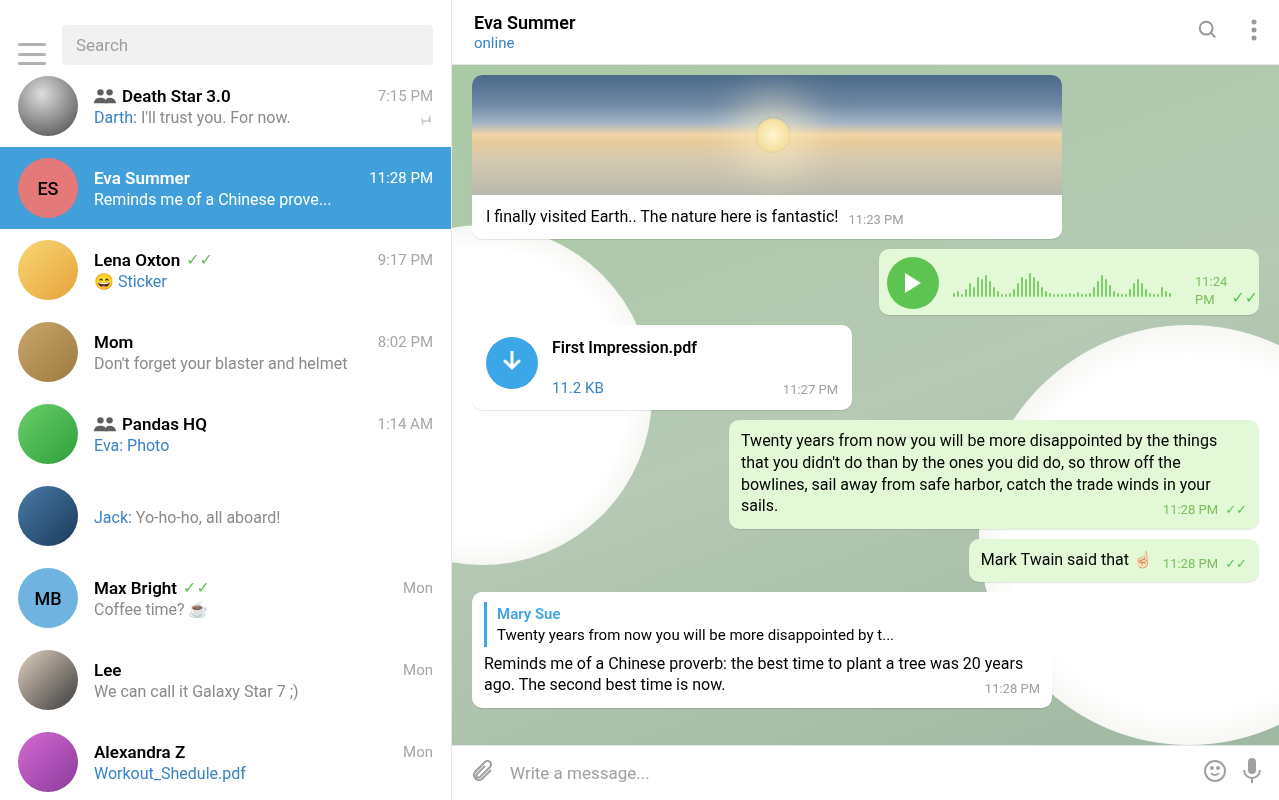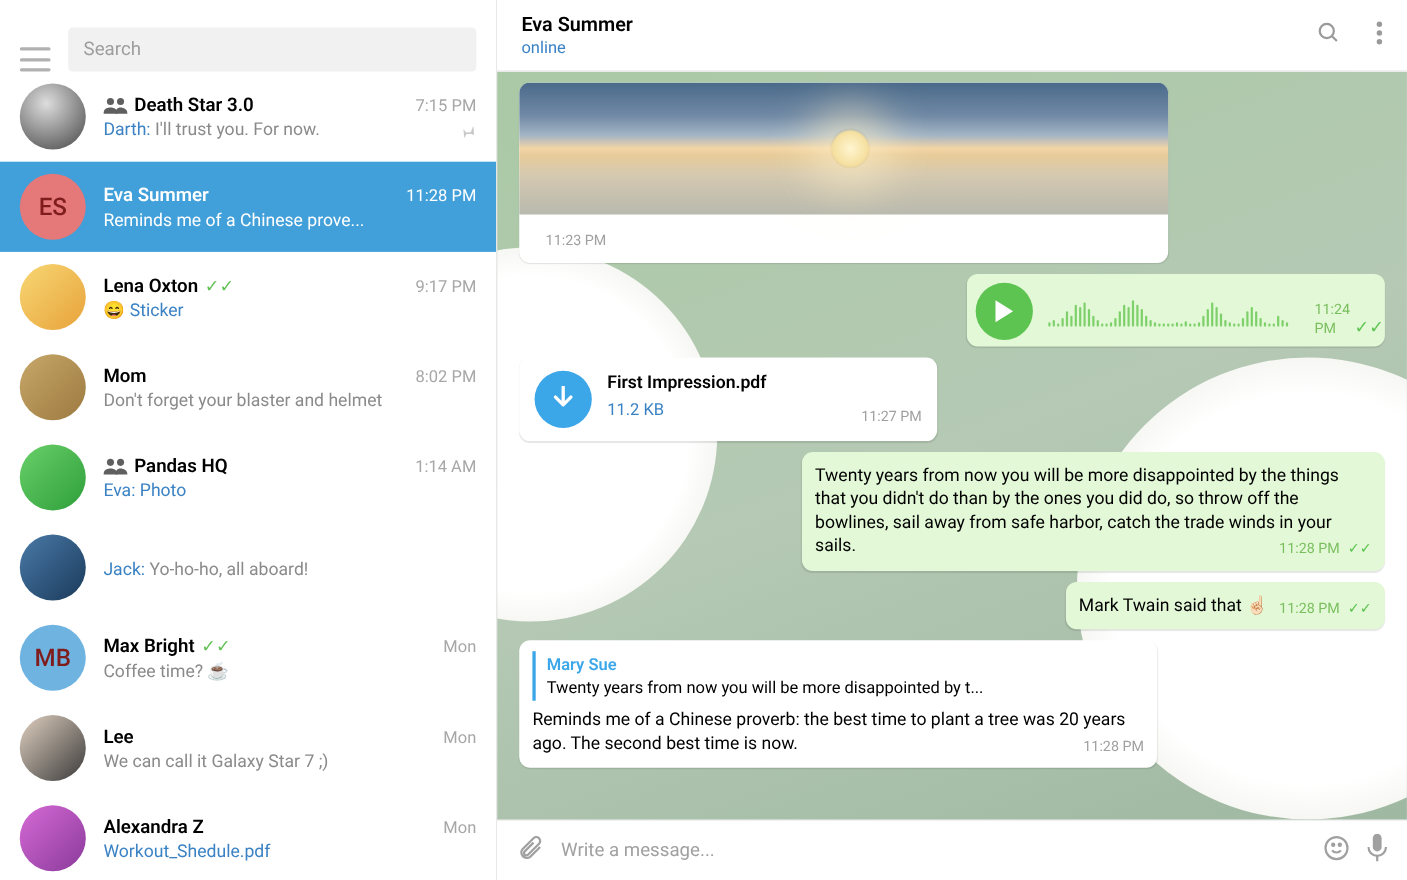--- a/index.html
+++ b/index.html
@@ -7,21 +7,21 @@
 
 .left{width:452px;height:100%;border-right:1px solid #e6e6e6;display:flex;flex-direction:column;background:#fff}
 .left-top{height:65px;display:flex;align-items:flex-end;padding:0 18px;gap:16px}
 .menu-btn{width:28px;height:22px;display:flex;flex-direction:column;justify-content:space-between;cursor:pointer}
 .menu-btn span{height:3px;background:#b1b1b1;border-radius:2px}
 .search{flex:1;height:40px;border:none;background:#f1f1f1;border-radius:4px;padding:0 14px;font-size:17px;color:#888}
 .search::placeholder{color:#9d9d9d}
 .chatlist{flex:1;overflow:hidden}
 .chat-item{height:82px;display:flex;align-items:center;padding:0 18px;gap:16px;cursor:pointer;position:relative}
 .chat-item.selected{background:#419fd9;color:#fff}
-.avatar{width:60px;height:60px;border-radius:50%;flex-shrink:0;display:flex;align-items:center;justify-content:center;font-size:22px;font-weight:500;color:#7f1d1d;position:relative;overflow:hidden}
+.avatar{width:60px;height:60px;border-radius:50%;flex-shrink:0;display:flex;align-items:center;justify-content:center;font-size:18px;font-weight:500;color:#000000;position:relative;overflow:hidden}
 .chat-body{flex:1;min-width:0}
 .chat-row{display:flex;align-items:center;gap:6px}
 .chat-name{font-size:17px;font-weight:600;color:#000;white-space:nowrap;overflow:hidden;text-overflow:ellipsis}
 .chat-item.selected .chat-name{color:#fff}
 .chat-time{margin-left:auto;font-size:15px;color:#a7a7a7;white-space:nowrap}
 .chat-item.selected .chat-time{color:#fff}
 .chat-preview{font-size:16px;color:#8a8a8a;white-space:nowrap;overflow:hidden;text-overflow:ellipsis;margin-top:2px}
 .chat-item.selected .chat-preview{color:#fff}
 .sender{color:#3a82c4}
 .link{color:#3a82c4}
@@ -52,21 +52,21 @@
 .photo-caption{padding:10px 14px;display:flex;align-items:center}
 .voice-msg{display:flex;align-items:center;gap:14px;padding:8px 14px 6px 8px;width:380px}
 .play-btn{width:52px;height:52px;border-radius:50%;background:#5dc452;display:flex;align-items:center;justify-content:center;flex-shrink:0}
 .play-btn svg{fill:#fff}
 .wave{flex:1;height:28px;display:flex;align-items:flex-end;gap:2px}
 .wave span{width:2px;background:#7dd06a;border-radius:1px}
 .voice-dur{color:#5dc452;font-size:15px;margin-top:2px}
 .file-msg{display:flex;gap:14px;padding:12px 14px;width:380px}
 .file-icon{width:52px;height:52px;border-radius:50%;background:#3ba6e8;display:flex;align-items:center;justify-content:center;flex-shrink:0}
 .file-name{font-weight:600;font-size:16px}
-.file-size{color:#3a82c4;font-size:15px;margin-top:4px}
+.file-size{color:#3a82c4;font-size:15px;margin-top:20px}
 .reply-bar{border-left:3px solid #3ba6e8;padding:2px 0 2px 10px;margin-bottom:6px}
 .reply-name{color:#3ba6e8;font-weight:600;font-size:15px}
 .reply-text{color:#000;font-size:15px;white-space:nowrap;overflow:hidden;text-overflow:ellipsis}
 .compose{height:55px;background:#fff;display:flex;align-items:center;padding:0 18px;gap:16px;border-top:1px solid #e6e6e6}
 .compose-input{flex:1;border:none;font-size:17px;color:#888;outline:none}
 .compose-input::placeholder{color:#a0a0a0}
 .compose-icon{color:#a0a0a0;cursor:pointer}
 
 .av-a{background:radial-gradient(circle at 40% 30%,#ddd,#444)}
 .av-es{background:#e57979}
@@ -223,20 +223,21 @@
   <div class="messages">
 
     <div class="bg-deco" style="width:340px;height:340px;left:-140px;top:160px"></div>
     <div class="bg-deco" style="width:420px;height:420px;right:-120px;top:260px"></div>
 
     <div class="msgwrap">
 
       <div class="msg in photo-msg">
         <div class="photo"></div>
         <div class="photo-caption">
+          <span>I finally visited Earth.. The nature here is fantastic!</span>
           <span class="msg-time">11:23 PM</span>
         </div>
       </div>
 
       <div class="msg out voice-msg" style="align-self:flex-end">
         <div class="play-btn">
           <svg width="20" height="22" viewBox="0 0 20 22">
               <path d="M2 1 L18 11 L2 21 Z"></path>
             </svg>
         </div>

